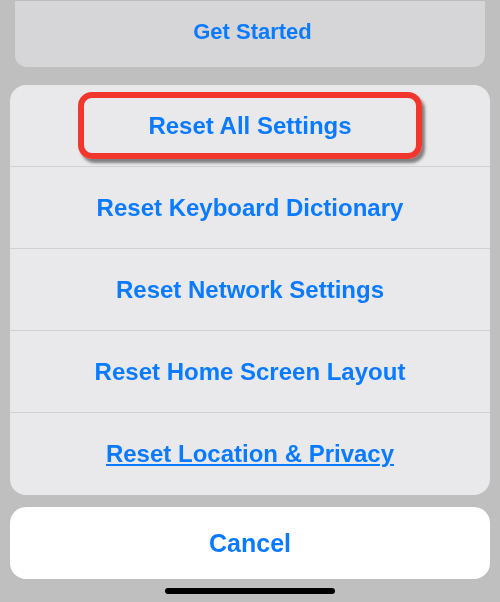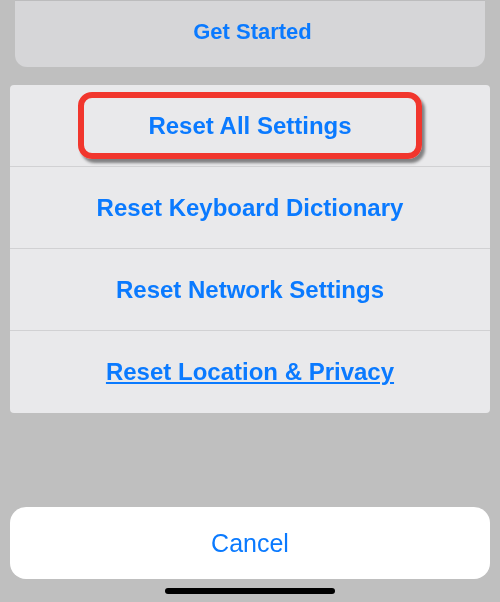--- a/index.html
+++ b/index.html
@@ -40,21 +40,21 @@
     color: #0a7aff;
   }
 
   
   .sheet {
     position: absolute;
     left: 10px;
     right: 10px;
     top: 85px;
     background: #e9e9eb;
-    border-radius: 4px;
+    border-radius: 16px;
     overflow: hidden;
   }
   .sheet-item {
     position: relative;
     height: 82px;
     display: flex;
     align-items: center;
     justify-content: center;
     font-size: 24px;
     font-weight: 600;
@@ -85,21 +85,21 @@
     left: 10px;
     right: 10px;
     top: 507px;
     height: 72px;
     background: #ffffff;
     border-radius: 16px;
     display: flex;
     align-items: center;
     justify-content: center;
     font-size: 25px;
-    font-weight: 400;
+    font-weight: 700;
     color: #0a7aff;
   }
 
   
   .home-indicator {
     position: absolute;
     bottom: 8px;
     left: 50%;
     transform: translateX(-50%);
     width: 170px;
@@ -121,19 +121,22 @@
     <span>Reset All Settings</span>
     <div class="highlight-box"></div>
   </div>
   <div class="sheet-item">
     <span>Reset Keyboard Dictionary</span>
   </div>
   <div class="sheet-item">
     <span>Reset Network Settings</span>
   </div>
   <div class="sheet-item">
+    <span>Reset Home Screen Layout</span>
+  </div>
+  <div class="sheet-item">
     <span>Reset Location &amp; Privacy</span>
   </div>
 </div>
 
 <div class="cancel-btn">Cancel</div>
 
 <div class="home-indicator"></div>
 
 </body></html>

